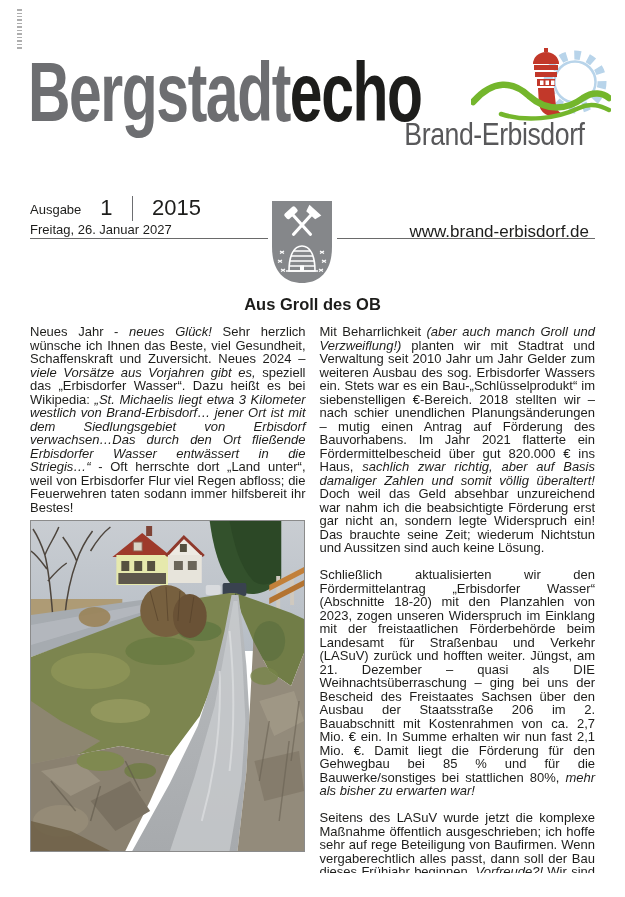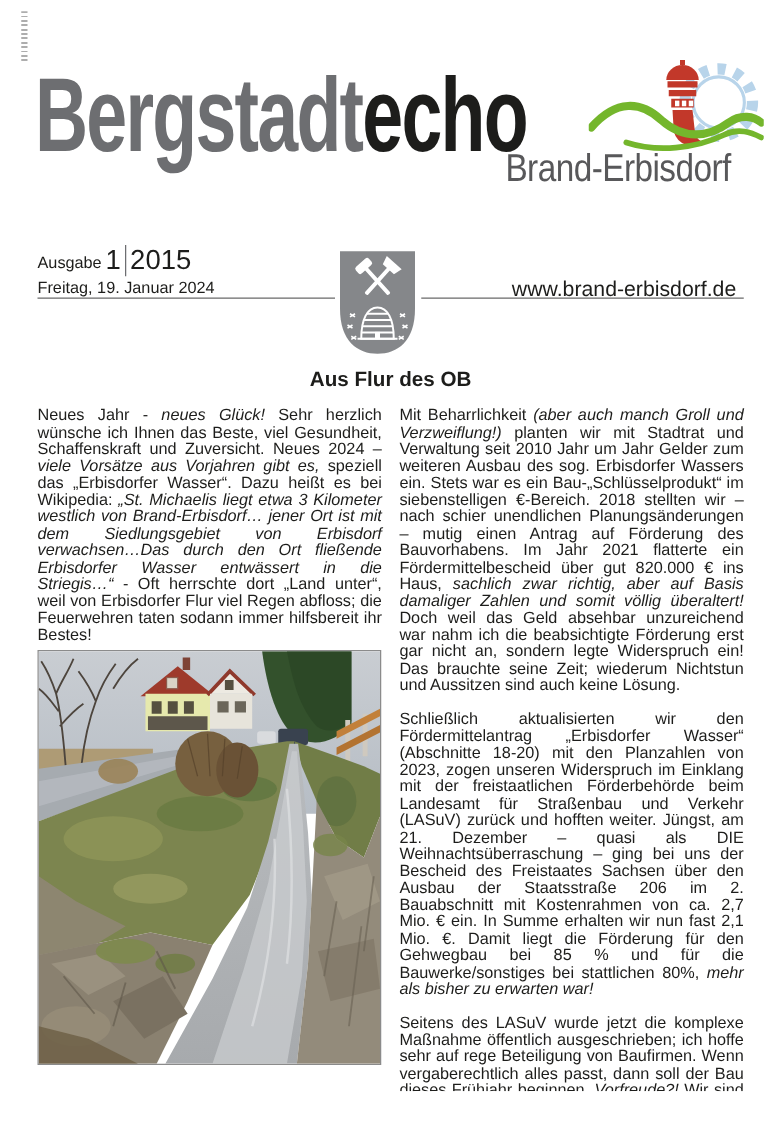--- a/index.html
+++ b/index.html
@@ -13,21 +13,21 @@
   
   .masthead-title{position:absolute;left:28px;top:50px;margin:0;font-size:84px;font-weight:700;
     letter-spacing:-2px;line-height:1;white-space:nowrap;transform:scaleX(.70);transform-origin:left top}
   .t-gray{color:#6d6e71}.t-black{color:#1d1d1b}
   .logo{position:absolute;right:14px;top:46px;width:140px;height:84px}
   .masthead-sub{position:absolute;right:40px;top:117px;font-size:31px;color:#58585a;
     letter-spacing:-.5px;white-space:nowrap;transform:scaleX(.86);transform-origin:right top}
 
   
   .issue{position:absolute;left:30px;top:196px}
-  .issue-line{display:flex;align-items:flex-end;gap:3px}
+  .issue-line{display:flex;align-items:flex-end;gap:19px}
   .issue-label{font-size:13px;padding-bottom:2px}
   .issue-number,.issue-year{font-size:22px;line-height:1}
   .issue-sep{width:1.5px;height:25px;background:#6d6e71;margin-bottom:-2px}
   .issue-date{font-size:13px;margin-top:3px}
   .coat{position:absolute;left:270px;top:199px;width:64px;height:86px}
   .website{position:absolute;right:36px;top:222px;font-size:17px}
   .rule{position:absolute;top:238px;height:1px;background:#6a6a6a}
   .rule-l{left:30px;width:238px}.rule-r{left:337px;width:258px}
 
   
@@ -82,21 +82,21 @@
 
   <div class="masthead-sub">Brand-Erbisdorf</div>
 
   <div class="issue">
     <div class="issue-line">
       <span class="issue-label">Ausgabe</span>
       <span class="issue-number">1</span>
       <span class="issue-sep"></span>
       <span class="issue-year">2015</span>
     </div>
-    <div class="issue-date">Freitag, 19. Januar 2024</div>
+    <div class="issue-date">Freitag, 26. Januar 2027</div>
   </div>
 
   <svg class="coat" viewBox="0 0 64 86" aria-hidden="true">
     <path d="M2,2 H62 V48 C62,74 48,84 32,84 C16,84 2,74 2,48 Z" fill="#85878a"></path>
     <g fill="#ffffff">
       <g transform="rotate(-42 32 26)">
         <rect x="30.4" y="10" width="3.2" height="30" rx="1.2"></rect>
         <rect x="25" y="6" width="14" height="7" rx="2"></rect>
       </g>
       <g transform="rotate(42 32 26)">
@@ -117,21 +117,21 @@
       <path d="M52,61 l4,2.5 M56,61 l-4,2.5"></path>
       <path d="M49,70 l4,2.5 M53,70 l-4,2.5"></path>
     </g>
   </svg>
 
   <div class="website">www.brand-erbisdorf.de</div>
   <div class="rule rule-l"></div>
   <div class="rule rule-r"></div>
 
   <div class="content">
-    <h2 class="article-title">Aus Flur des OB</h2>
+    <h2 class="article-title">Aus Groll des OB</h2>
     <div class="columns">
       <section class="col">
         <p class="body"><span>Neues Jahr - </span><span class="i">neues Glück!</span><span> Sehr herzlich wünsche ich Ihnen das Beste, viel Gesundheit, Schaffenskraft und Zuversicht. Neues 2024 – </span><span class="i">viele Vorsätze aus Vorjahren gibt es,</span><span> speziell das „</span><span class="b">Erbisdorfer Wasser</span><span>“. Dazu heißt es bei Wikipedia: </span><span class="i">„St. Michaelis liegt etwa 3 Kilometer westlich von Brand-Erbisdorf… jener Ort ist mit dem Siedlungsgebiet von Erbisdorf verwachsen…Das durch den Ort fließende Erbisdorfer Wasser entwässert in die Striegis…“</span><span> - Oft herrschte dort „Land unter“, weil von Erbisdorfer Flur viel Regen abfloss; die Feuerwehren taten sodann immer hilfsbereit ihr Bestes!</span></p>
         <figure>
           <svg class="photo" viewBox="0 0 275 330" preserveAspectRatio="none" aria-hidden="true">
             <defs>
               <linearGradient id="sky" x1="0" y1="0" x2="0" y2="1">
                 <stop offset="0" stop-color="#c9cdd2"></stop>
                   <stop offset="1" stop-color="#b6bdc5"></stop>
               </linearGradient>

